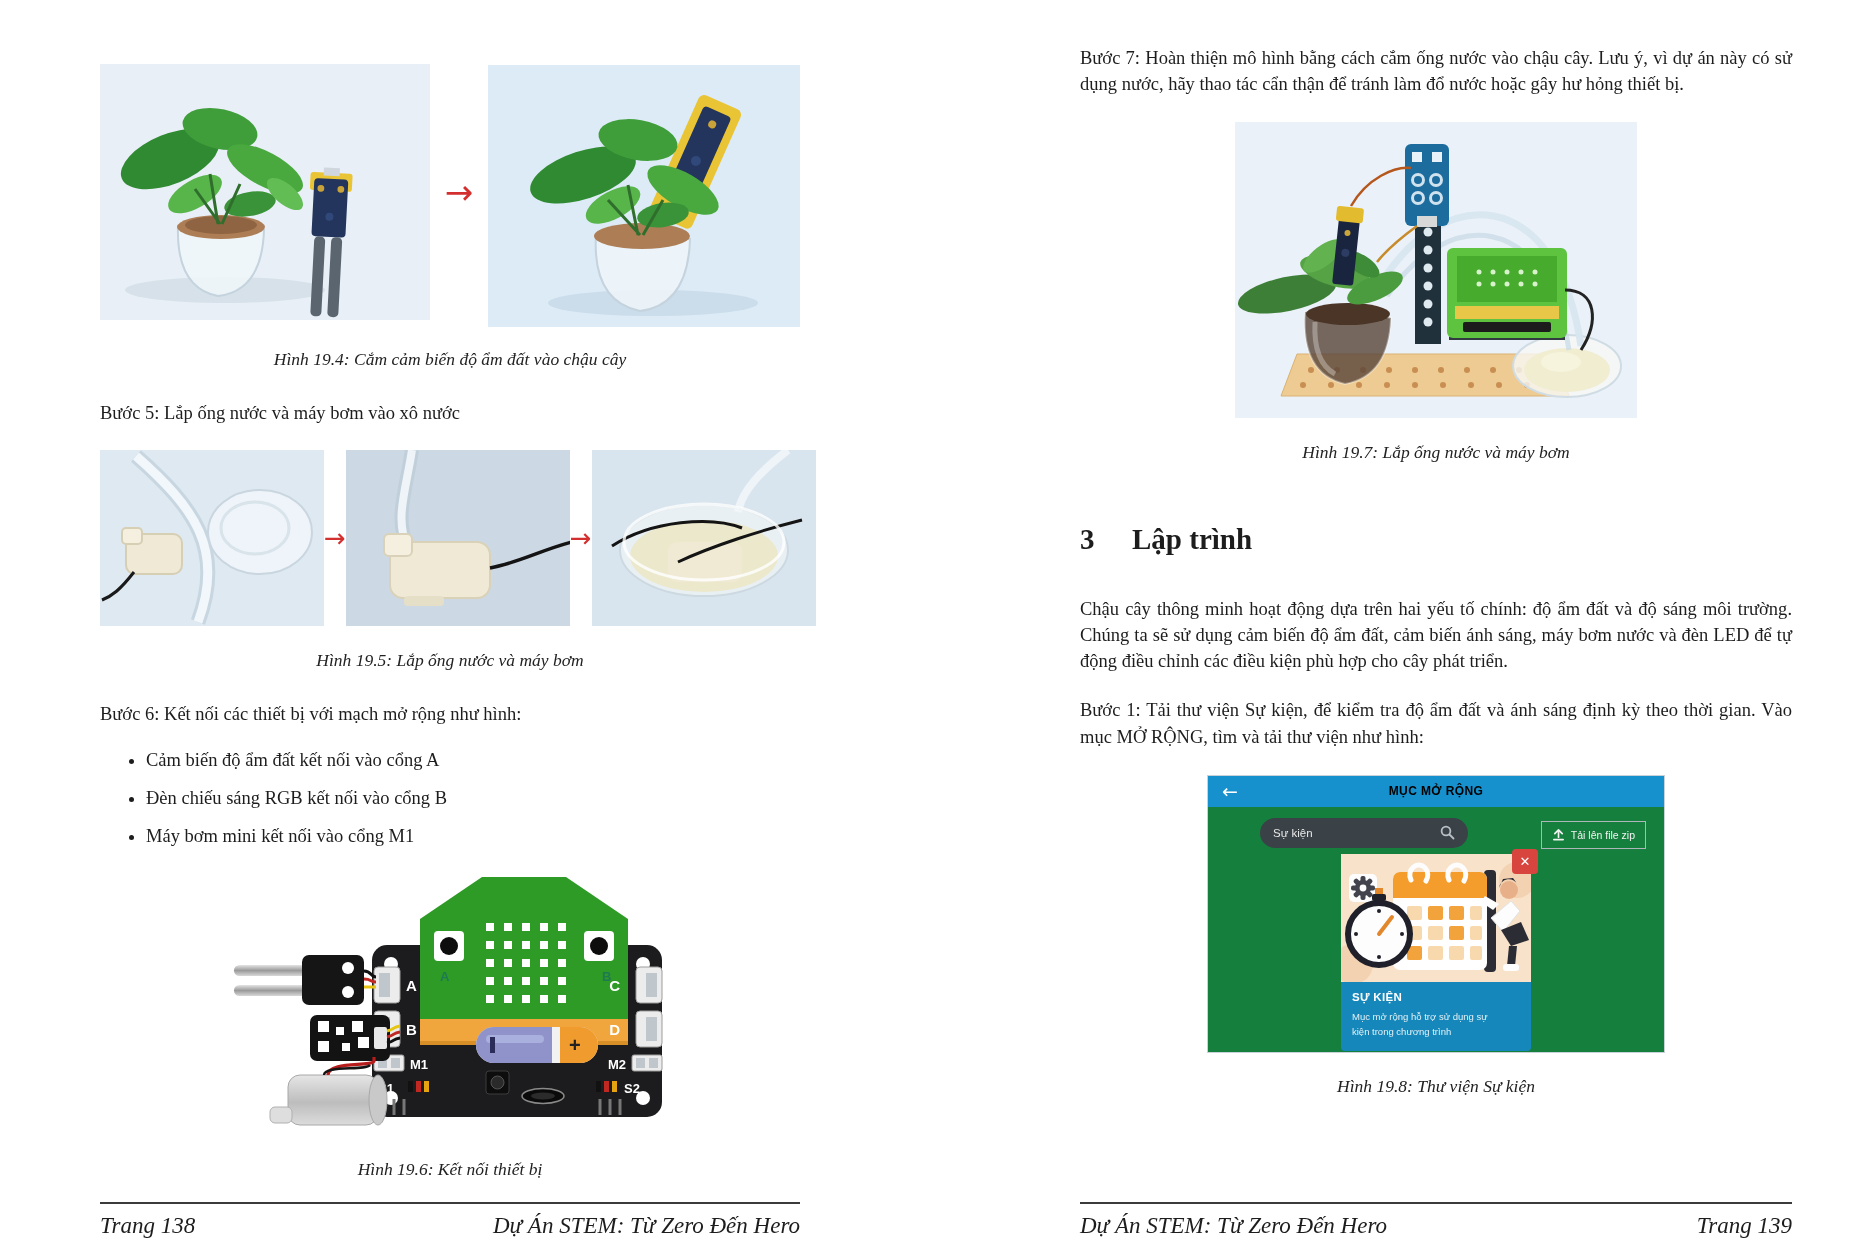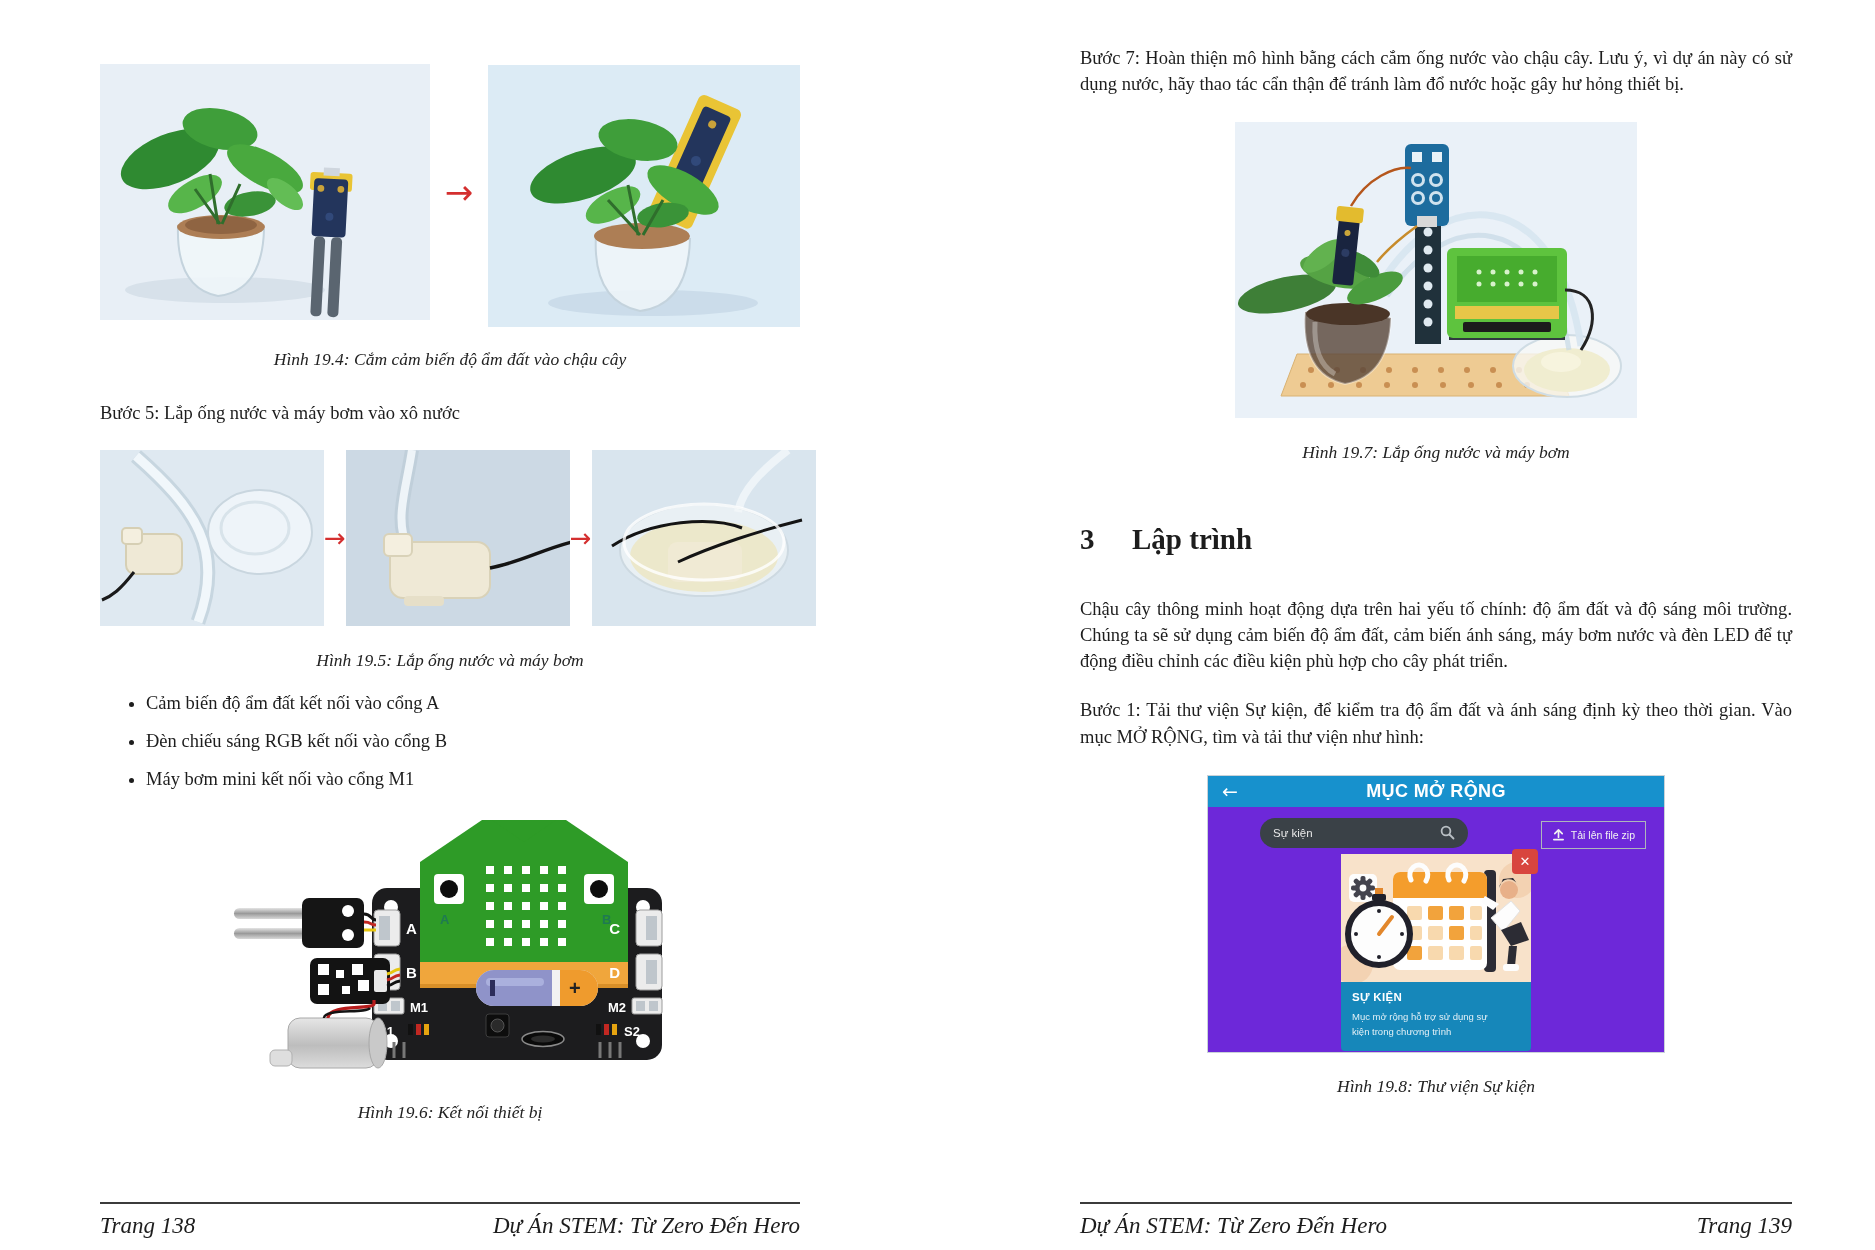--- a/index.html
+++ b/index.html
@@ -31,22 +31,22 @@
 
   
   .footer{position:absolute;top:1202px;border-top:2px solid #3b3b3b;display:flex;justify-content:space-between;padding-top:9px;font-style:italic;font-size:23px;}
   .footer.f-left{left:100px;width:700px;}
   .footer.f-right{left:1080px;width:712px;}
 
   
   .dialog{width:456px;margin:26px auto 0 auto;box-shadow:0 0 0 1px #c9d2d8;font-family:"Liberation Sans",sans-serif;}
   .dlg-header{height:31px;background:#1791cd;display:flex;align-items:center;position:relative;}
   .dlg-back{color:#fff;font-size:19px;margin-left:14px;font-family:"DejaVu Sans",sans-serif;line-height:1;cursor:default;}
-  .dlg-title{position:absolute;left:0;right:0;text-align:center;color:#ffffff;font-weight:bold;font-size:18px;letter-spacing:.4px;}
-  .dlg-body{background:#6d28d9;height:245px;position:relative;text-decoration:underline;}
+  .dlg-title{position:absolute;left:0;right:0;text-align:center;color:#000000;font-weight:bold;font-size:12px;letter-spacing:.4px;}
+  .dlg-body{background:#15803d;height:245px;position:relative;text-decoration:underline;}
   .dlg-search{position:absolute;left:52px;top:11px;width:208px;height:30px;border-radius:15px;background:#3a4147;display:flex;align-items:center;justify-content:space-between;padding:0 13px;box-sizing:border-box;}
   .dlg-search span{color:#e8e8e8;font-size:11.5px;}
   .dlg-upload{position:absolute;right:18px;top:14px;height:26px;border:1px solid #aeb6bb;display:flex;align-items:center;gap:6px;padding:0 10px;color:#f2f2f2;font-size:10.5px;}
   .dlg-card{position:absolute;left:133px;top:47px;width:190px;background:#1687ba;border-radius:4px;}
   .card-illus{position:relative;width:190px;height:128px;background:#f8e2ca;border-radius:4px 4px 0 0;overflow:visible;}
   .card-close{position:absolute;top:-5px;right:-7px;width:26px;height:25px;background:#d8453e;border-radius:4px;color:#fff;display:flex;align-items:center;justify-content:center;font-size:13px;font-weight:bold;font-family:"DejaVu Sans",sans-serif;}
   .card-footer{padding:9px 11px 12px 11px;border-radius:0 0 4px 4px;}
   .card-title{color:#fff;font-weight:bold;font-size:11.5px;letter-spacing:.3px;margin-bottom:7px;}
   .card-desc{color:rgba(255,255,255,.88);font-size:9.5px;line-height:1.55;width:150px;}
 </style>
@@ -142,20 +142,21 @@
       <g>
         <rect x="76" y="92" width="74" height="40" rx="9" fill="#f0ead4" opacity="0.95"></rect>
         <path d="M20,96 C 60,70 120,66 150,78" stroke="#141414" stroke-width="3" fill="none"></path>
         <path d="M210,70 C 170,80 120,96 86,112" stroke="#141414" stroke-width="3" fill="none"></path>
       </g>
       <ellipse cx="112" cy="92" rx="80" ry="38" fill="none" stroke="rgba(255,255,255,0.8)" stroke-width="3"></ellipse>
     </svg>
   </div>
   <div class="caption" style="margin-top:24px;">Hình 19.5: Lắp ống nước và máy bơm</div>
 
+  <p style="margin-top:30px;"><b>Bước 6:</b><span> Kết nối các thiết bị với mạch mở rộng như hình:</span></p>
 
   <ul class="bullets">
     <li>Cảm biến độ ẩm đất kết nối vào cổng A</li>
     <li>Đèn chiếu sáng RGB kết nối vào cổng B</li>
     <li>Máy bơm mini kết nối vào cổng M1</li>
   </ul>
 
   <div style="margin-top:22px;text-align:center;">
     <svg width="452" height="272" viewBox="0 0 452 272">
       <defs>

